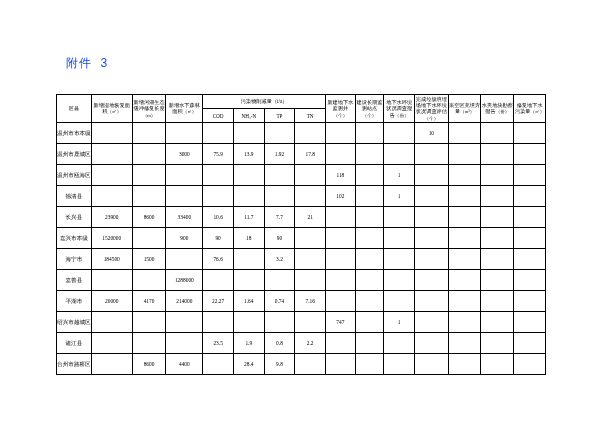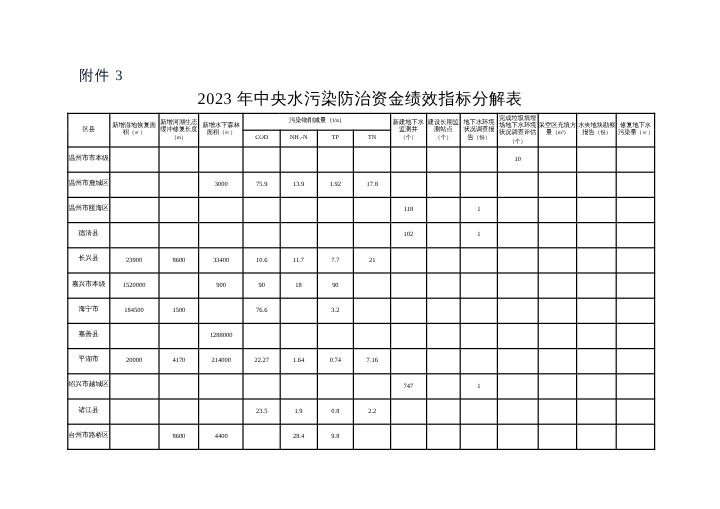--- a/index.html
+++ b/index.html
@@ -19,22 +19,22 @@
     width: 600px;
     height: 424px;
     box-sizing: border-box;
   }
   .attachment-label {
     position: absolute;
     left: 66px;
     top: 55px;
     font-size: 12px;
     letter-spacing: 1px;
-    font-family: Liberation Serif, serif;
-    color: #0f172a;
+    font-family: Liberation Mono, monospace;
+    color: #1d4ed8;
     text-align: right;
   }
   .doc-title {
     position: absolute;
     left: 0;
     right: 0;
     top: 74px;
     text-align: center;
     font-size: 13.5px;
     font-family: "Liberation Serif", "DejaVu Serif", serif;
@@ -98,21 +98,20 @@
   col.c13 { width: 32px; }
   col.c14 { width: 31px; }
 </style>
 </head>
 <body>
 
 <div class="page">
 
   <div class="attachment-label">附件 3</div>
 
-  <div class="doc-title">2023 年中央水污染防治资金绩效指标分解表</div>
 
   <div class="table-wrap">
     <table class="fund-table">
       <colgroup>
         <col class="c0">
           <col class="c1">
           <col class="c2">
           <col class="c3">
         <col class="c4">
           <col class="c5">

